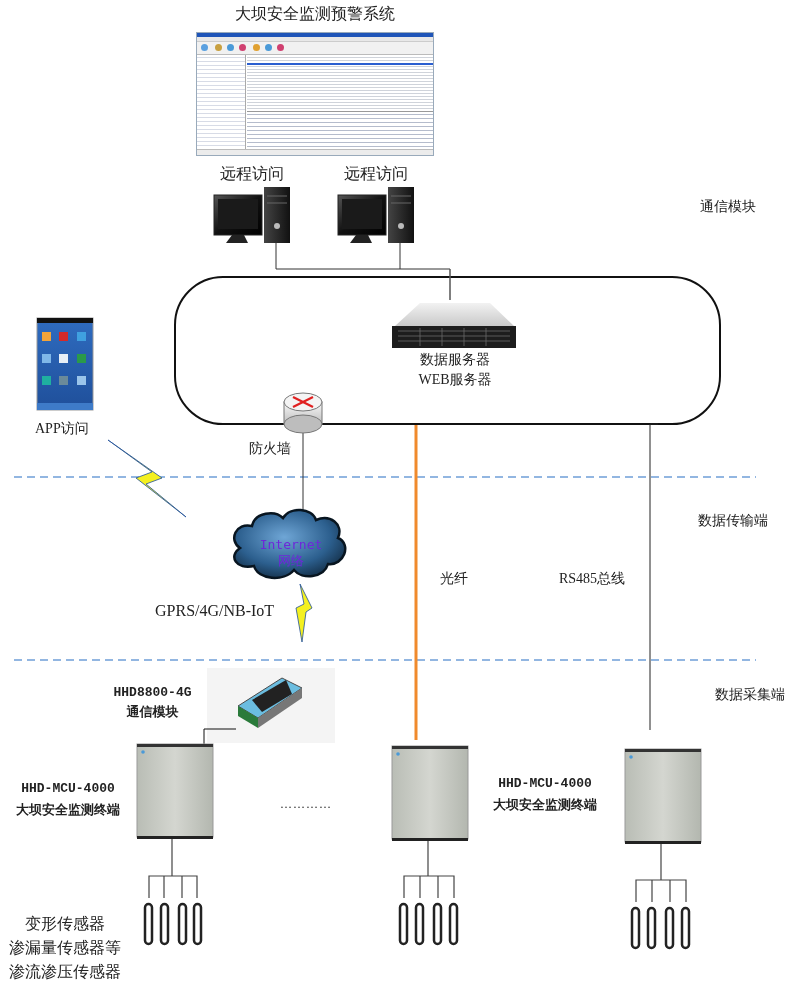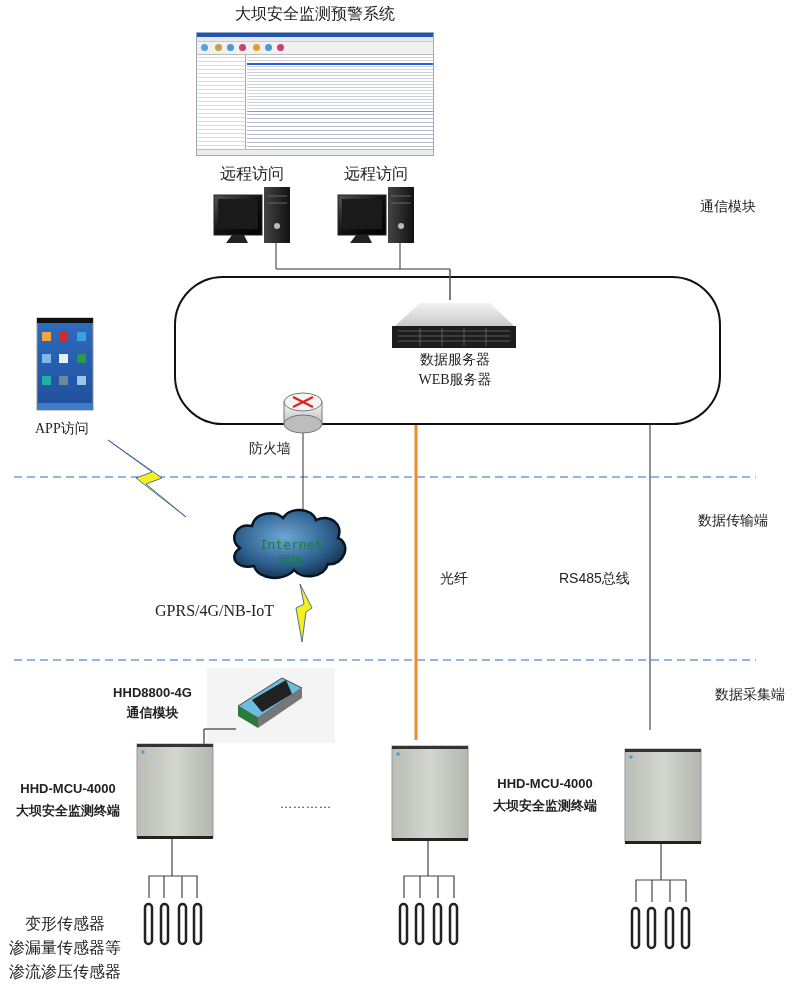--- a/index.html
+++ b/index.html
@@ -1,21 +1,21 @@
 <!DOCTYPE html>
 <html><head>
 <meta charset="utf-8">
 <style>
   html, body { margin:0; padding:0; background:#fff; }
   body { width:811px; height:986px; position:relative; overflow:hidden;
          font-family:"DejaVu Serif", serif; color:#222; }
   .abs { position:absolute; }
   .lbl { font-size:14px; white-space:nowrap;font-family:Liberation Serif, serif; }
-  .serif { font-family:Liberation Sans, sans-serif; }
-  .sans { font-family:Liberation Sans, sans-serif; }
+  .serif { font-family:Liberation Mono, monospace; }
+  .sans { font-family:Liberation Serif, serif; }
   .bold { font-weight:bold; }
   .center { text-align:center; }
   svg.overlay { position:absolute; left:0; top:0; }
   
   .sw { left:196px; top:32px; width:236px; height:122px; border:1px solid #9ab;
         background:#fff; overflow:hidden; }
   .sw .tb { height:4px; background:#1f55b8; }
   .sw .menu { height:4px; background:#e8e8e8; border-bottom:1px solid #ccc; }
   .sw .tool { height:12px; background:#f1f1f1; border-bottom:1px solid #bbb; position:relative; }
   .sw .tool i { position:absolute; top:2px; width:7px; height:7px; border-radius:50%; }
@@ -245,21 +245,21 @@
 <div class="abs lbl" style="left:703px;top:686px;margin-left:12px;">数据采集端</div>
 
 <div class="abs lbl center" style="left:390px;top:350px;width:130px;line-height:20px;">
   <div>数据服务器</div>
   <div>WEB服务器</div>
 </div>
 
 <div class="abs lbl" style="left:249px;top:440px;">防火墙</div>
 <div class="abs lbl" style="left:35px;top:420px;">APP访问</div>
 
-<div class="abs center" style="left:248px;top:537px;width:86px;font-size:13px;line-height:16px;color:#15803d;font-family:'DejaVu Sans Mono',monospace;">
+<div class="abs center" style="left:248px;top:537px;width:86px;font-size:13px;line-height:16px;color:#6d28d9;font-family:'DejaVu Sans Mono',monospace;">
   <div>Internet</div>
   <div>网络</div>
 </div>
 
 <div class="abs lbl" style="left:155px;top:602px;font-size:16px;font-family:Liberation Serif, serif;">GPRS/4G/NB-IoT</div>
 
 <div class="abs lbl sans" style="left:440px;top:570px;">光纤</div>
 <div class="abs lbl sans" style="left:559px;top:570px;">RS485总线</div>
 
 <div class="abs center serif bold" style="left:100px;top:683px;width:105px;font-size:13px;line-height:20px;">

